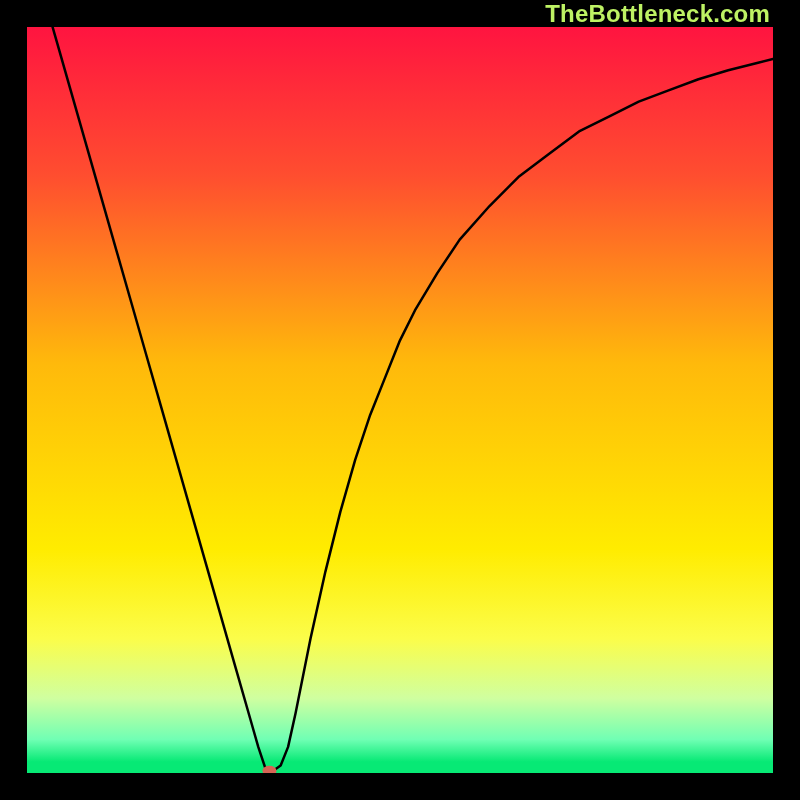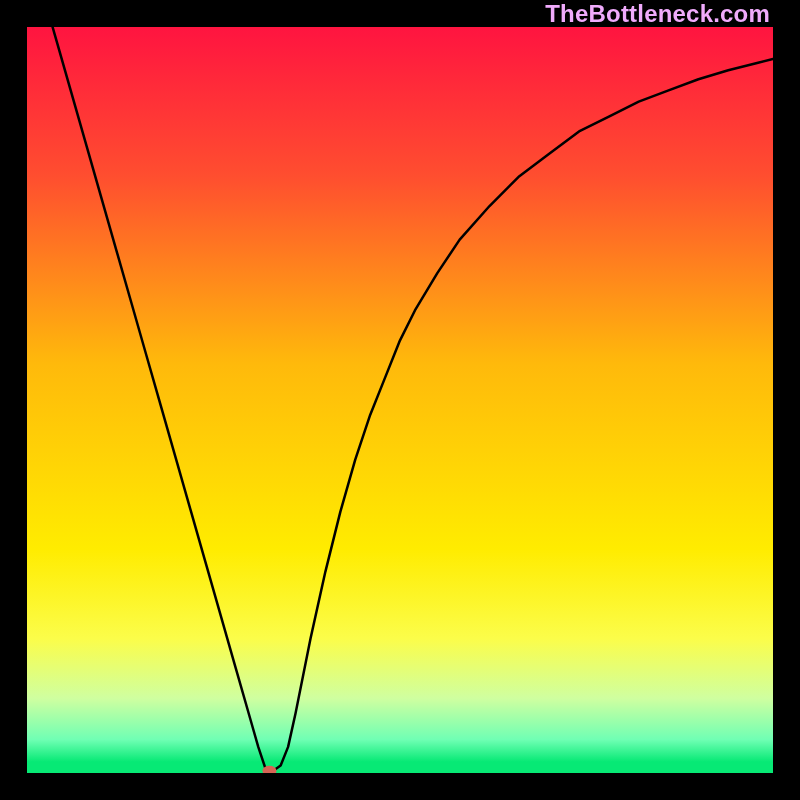--- a/index.html
+++ b/index.html
@@ -25,21 +25,21 @@
     width: 746px;
     height: 746px;
   }
   .watermark {
     position: absolute;
     top: 0px;
     right: 30px;
     font-family: Arial, Helvetica, sans-serif;
     font-size: 24px;
     font-weight: bold;
-    color: #f0abfc;
+    color: #bef264;
     letter-spacing: 0.2px;
   }
 </style>
 </head>
 <body>
 
 <div class="plot-frame">
   <svg class="plot-area" viewBox="0 0 746 746" preserveAspectRatio="none">
     <defs>
       <linearGradient id="bg-grad" x1="0" y1="0" x2="0" y2="1">

